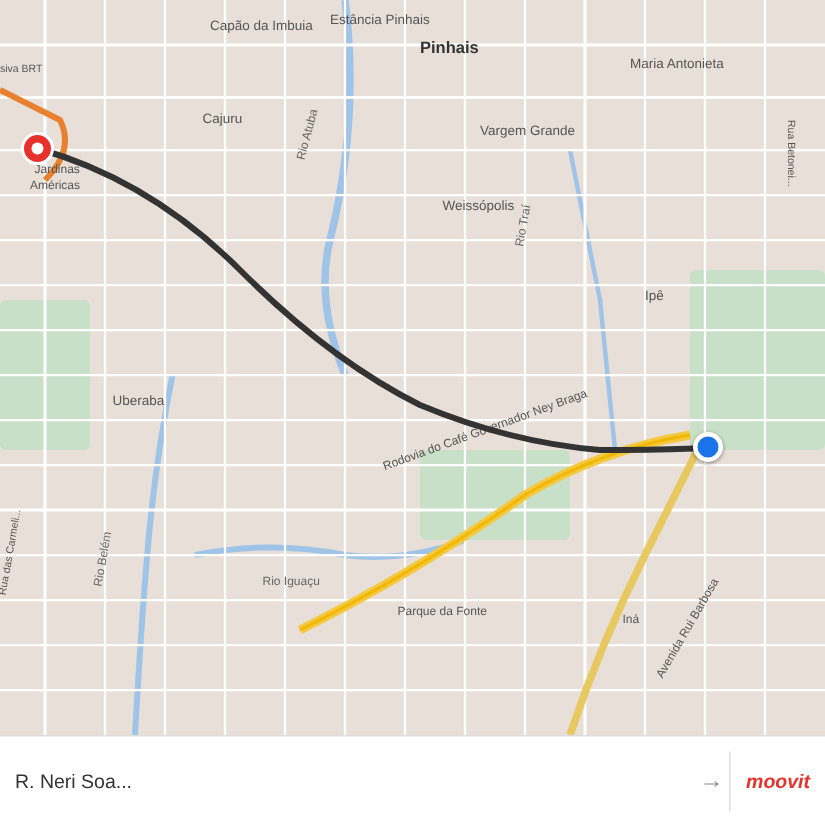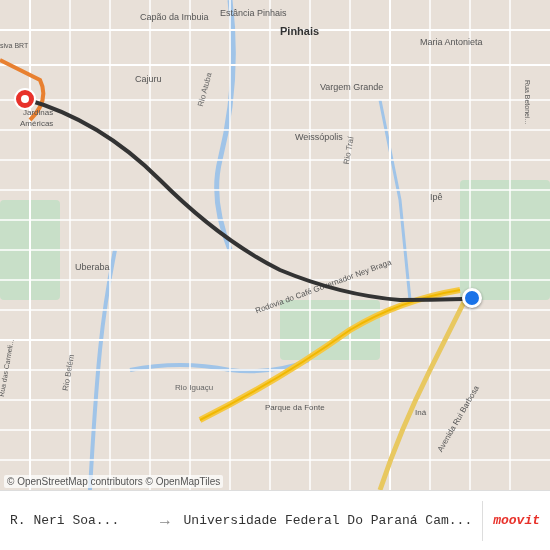--- a/index.html
+++ b/index.html
@@ -58,21 +58,20 @@
     #bottom-bar {
       width: 550px;
       height: 60px;
       background: white;
       display: flex;
       align-items: center;
       border-top: 1px solid #ddd;
       position: absolute;
       bottom: 0;
       left: 0;
-      font-family: Liberation Mono, monospace;
     }
 
     .bottom-from, .bottom-to {
       display: flex;
       flex-direction: column;
       justify-content: center;
       flex: 1;
       padding: 4px 10px;
     }
 
@@ -228,34 +227,28 @@
   <div class="origin-marker">
     <svg viewBox="0 0 22 22" xmlns="http://www.w3.org/2000/svg">
       <circle cx="11" cy="11" r="10" fill="#e8312a" stroke="white" stroke-width="2"></circle>
       <circle cx="11" cy="11" r="4" fill="white"></circle>
     </svg>
   </div>
 
   <div class="dest-marker"></div>
 
 
-  <div class="map-attribution">
-    <span>© OpenStreetMap contributors © OpenMapTiles</span>
-  </div>
 </div>
 
 <div id="bottom-bar">
   <div class="bottom-from">
     <span class="bottom-value">R. Neri Soa...</span>
   </div>
 
   <span style="font-size:16px; color:#888; padding:0 4px;">→</span>
 
-  <div class="bottom-to">
-    <span class="bottom-value">Universidade Federal Do Paraná Cam...</span>
-  </div>
 
   <div class="bottom-divider"></div>
 
   <div class="moovit-logo">
     <span class="moovit-logo-text">moovit</span>
   </div>
 </div>
 
 </body></html>

